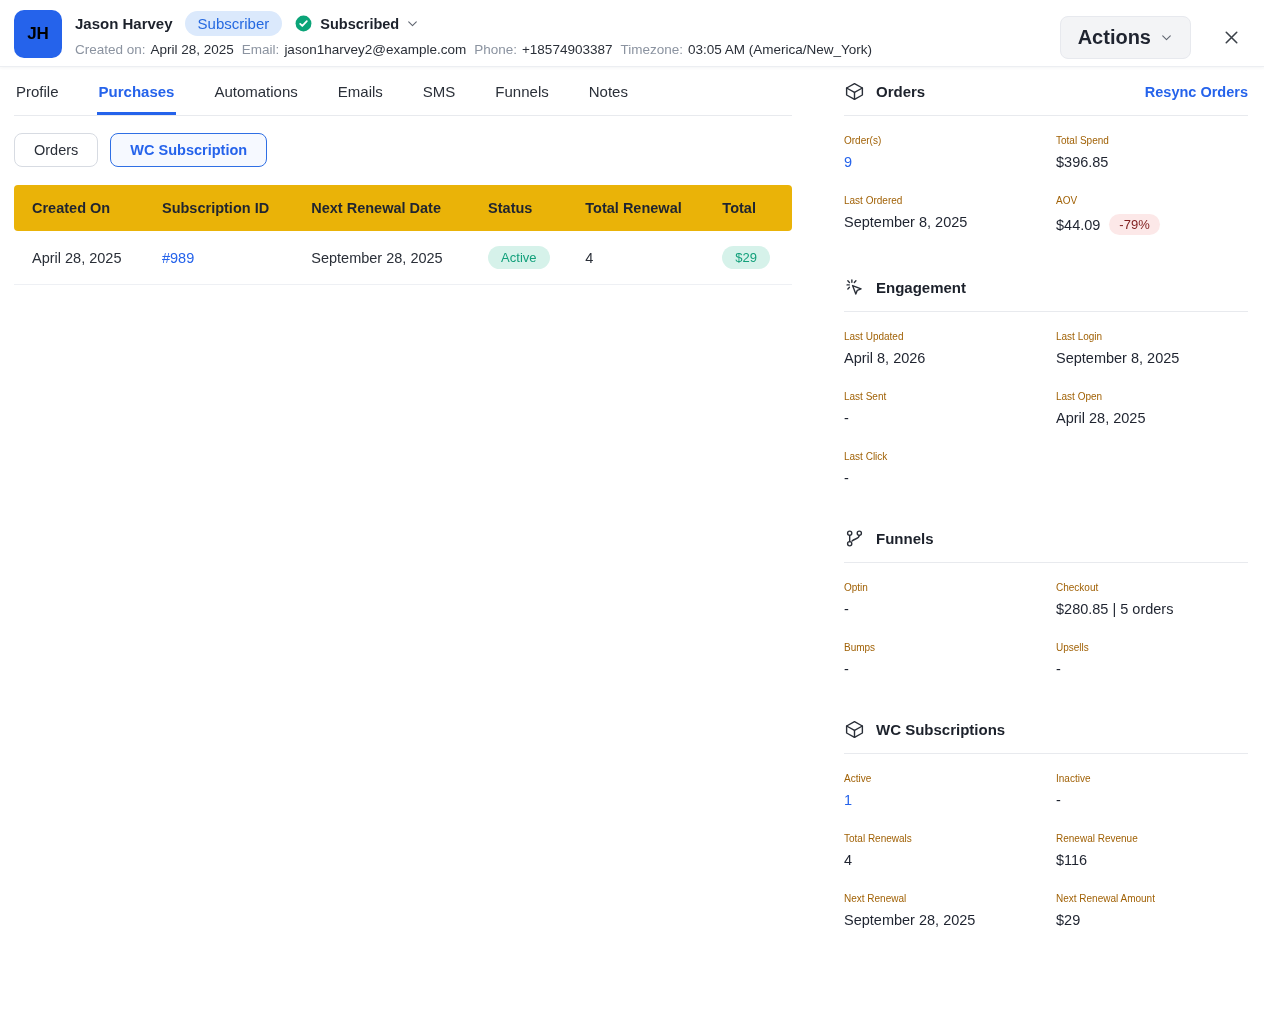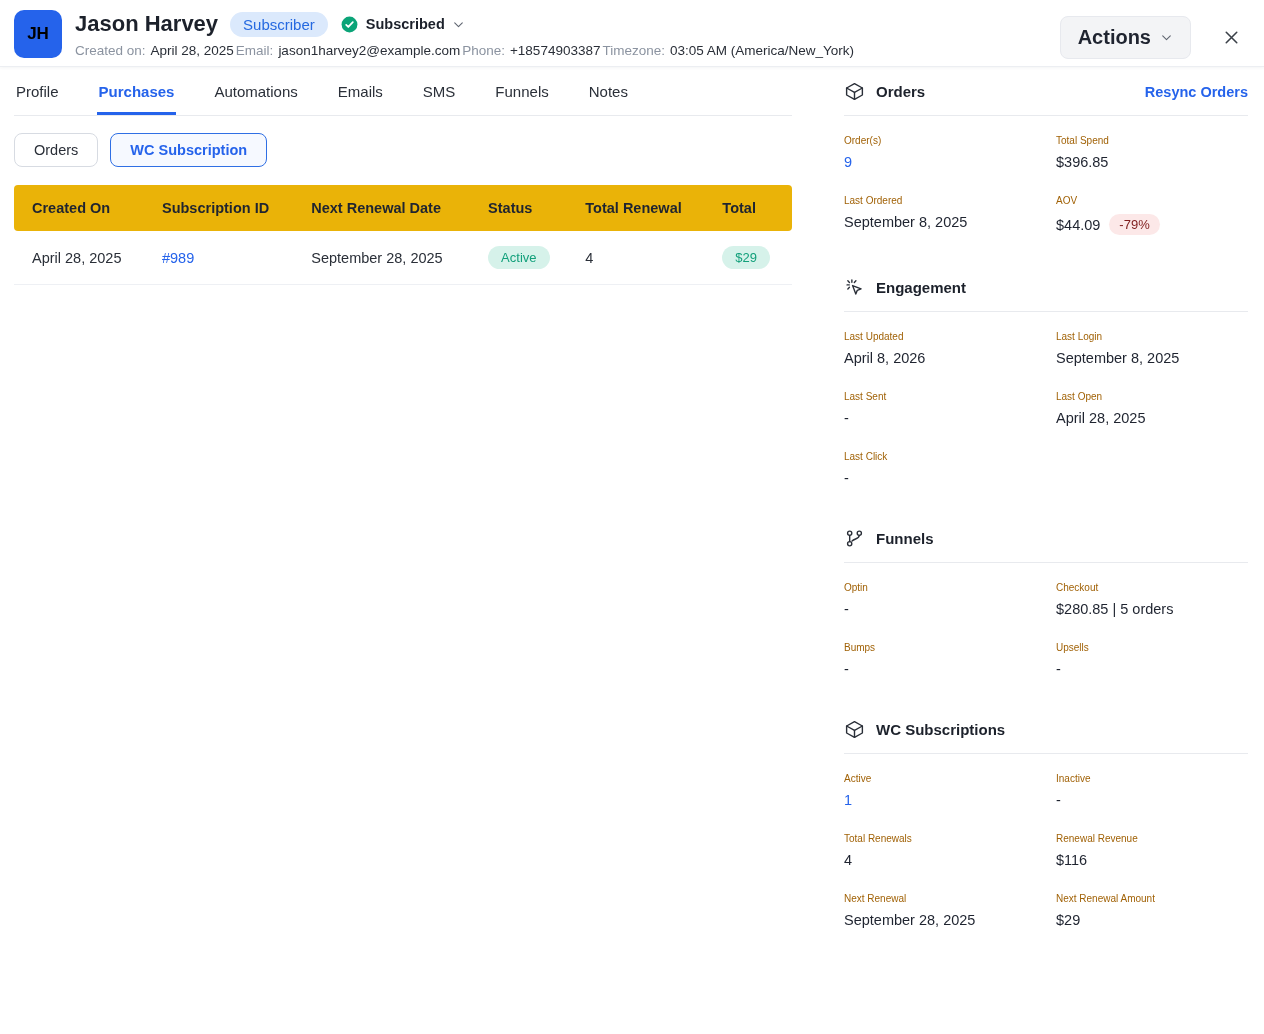--- a/index.html
+++ b/index.html
@@ -19,29 +19,29 @@
     box-shadow:0 1px 3px rgba(20,30,50,.05);
     height:67px;
   }
   .topbar-left { display:flex; gap:13px; }
   .avatar {
     width:48px; height:48px; border-radius:10px; background:#2563eb;
     color:#000000; font-size:17px; font-weight:700;
     display:flex; align-items:center; justify-content:center; flex:none;
   }
   .person-line1 { display:flex; align-items:center; gap:12px; margin-top:1px; }
-  .person-name { font-size:22px; font-weight:700; color:#1c212b; }
+  .person-name { font-size:15px; font-weight:700; color:#1c212b; }
   .badge-subscriber {
     background:#dbe9fc; color:#2569e0; font-size:15px; font-weight:500;
     padding:4px 13px; border-radius:999px;
   }
   .status-pill { display:flex; align-items:center; gap:7px; cursor:pointer; }
   .status-text { font-size:14.5px; font-weight:700; color:#1c212b; }
   .chev { color:#5f6570; display:inline-flex; }
-  .person-line2 { display:flex; align-items:center; gap:2px; margin-top:6px; font-size:13.5px; }
+  .person-line2 { display:flex; align-items:center; gap:8px; margin-top:6px; font-size:13.5px; }
   .meta-item { display:flex; gap:5px; white-space:nowrap; }
   .meta-label { color:#8b93a0; }
   .meta-value { color:#2a2f38; }
   .topbar-right { display:flex; align-items:center; gap:28px; margin-top:6px; }
   .actions-btn {
     display:flex; align-items:center; gap:9px;
     background:#f3f4f6; border:1px solid #e7e9ee; border-radius:8px;
     padding:9px 17px; font-size:20px; font-weight:600; color:#1f2430;
     font-family:Liberation Sans, sans-serif; cursor:pointer;
   }

